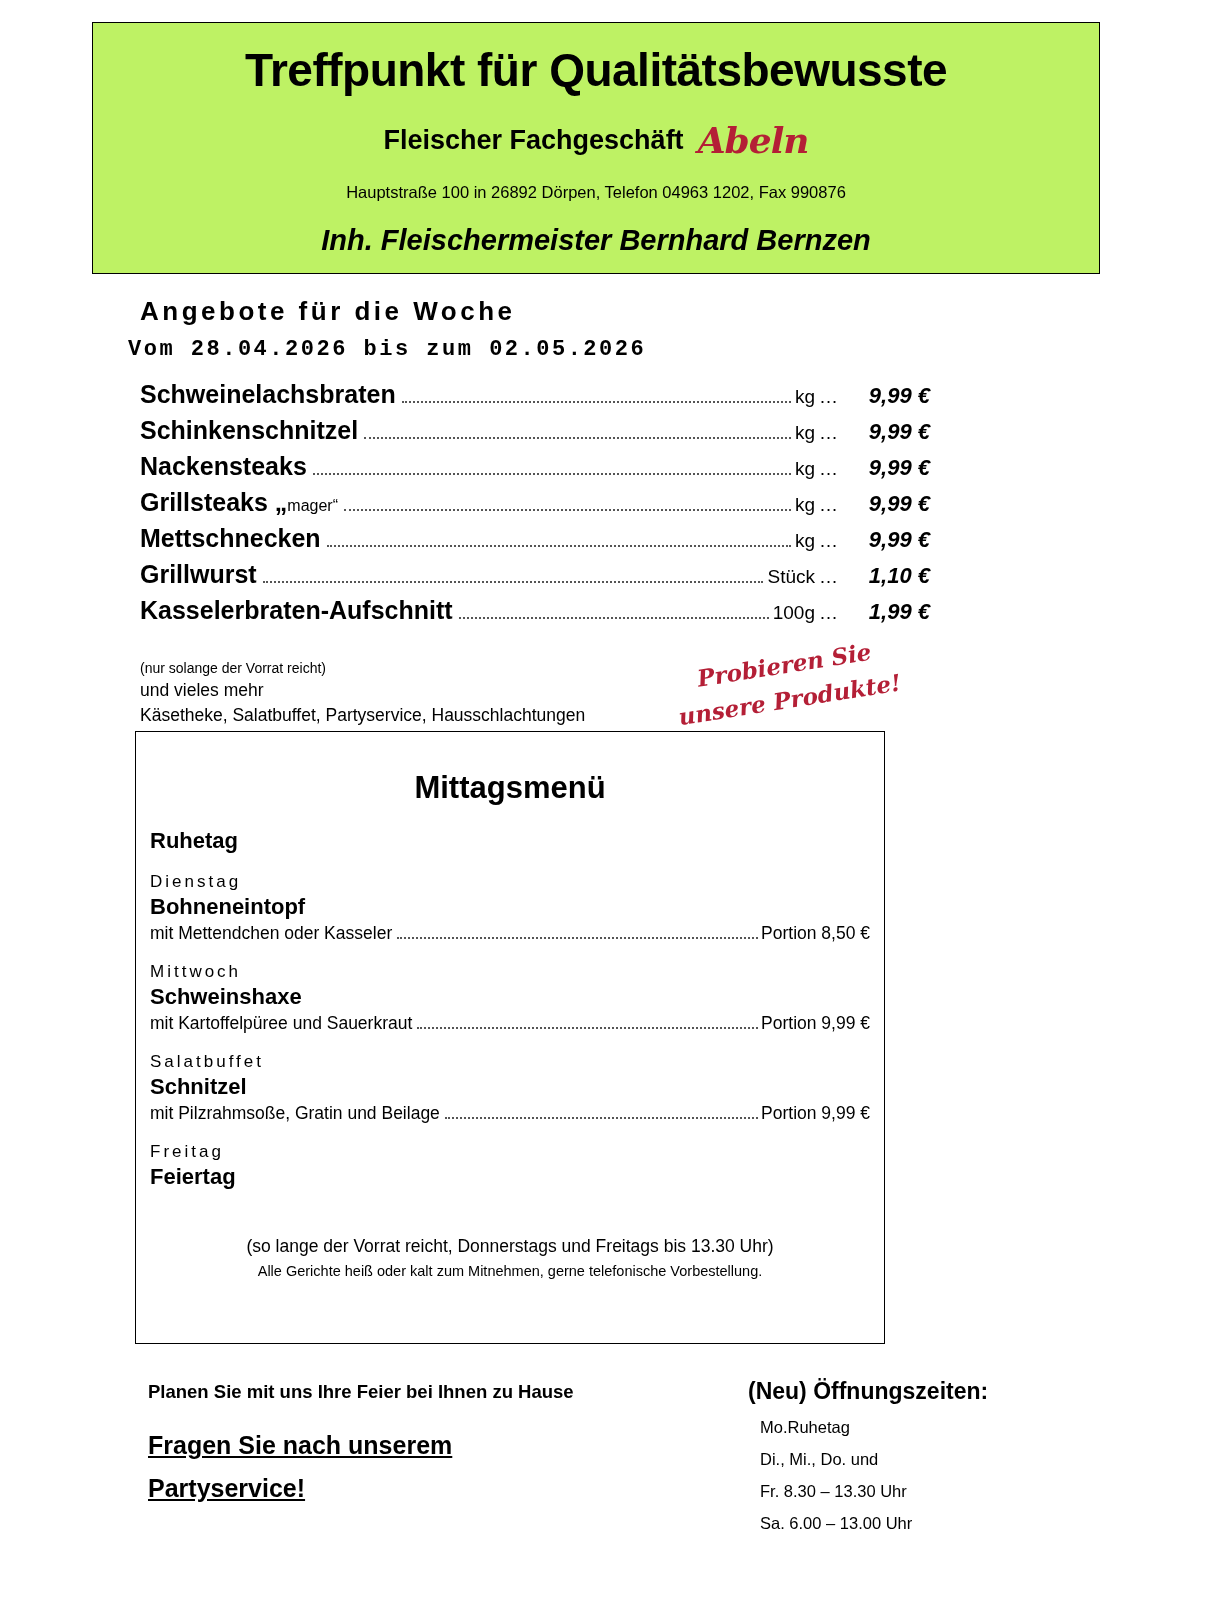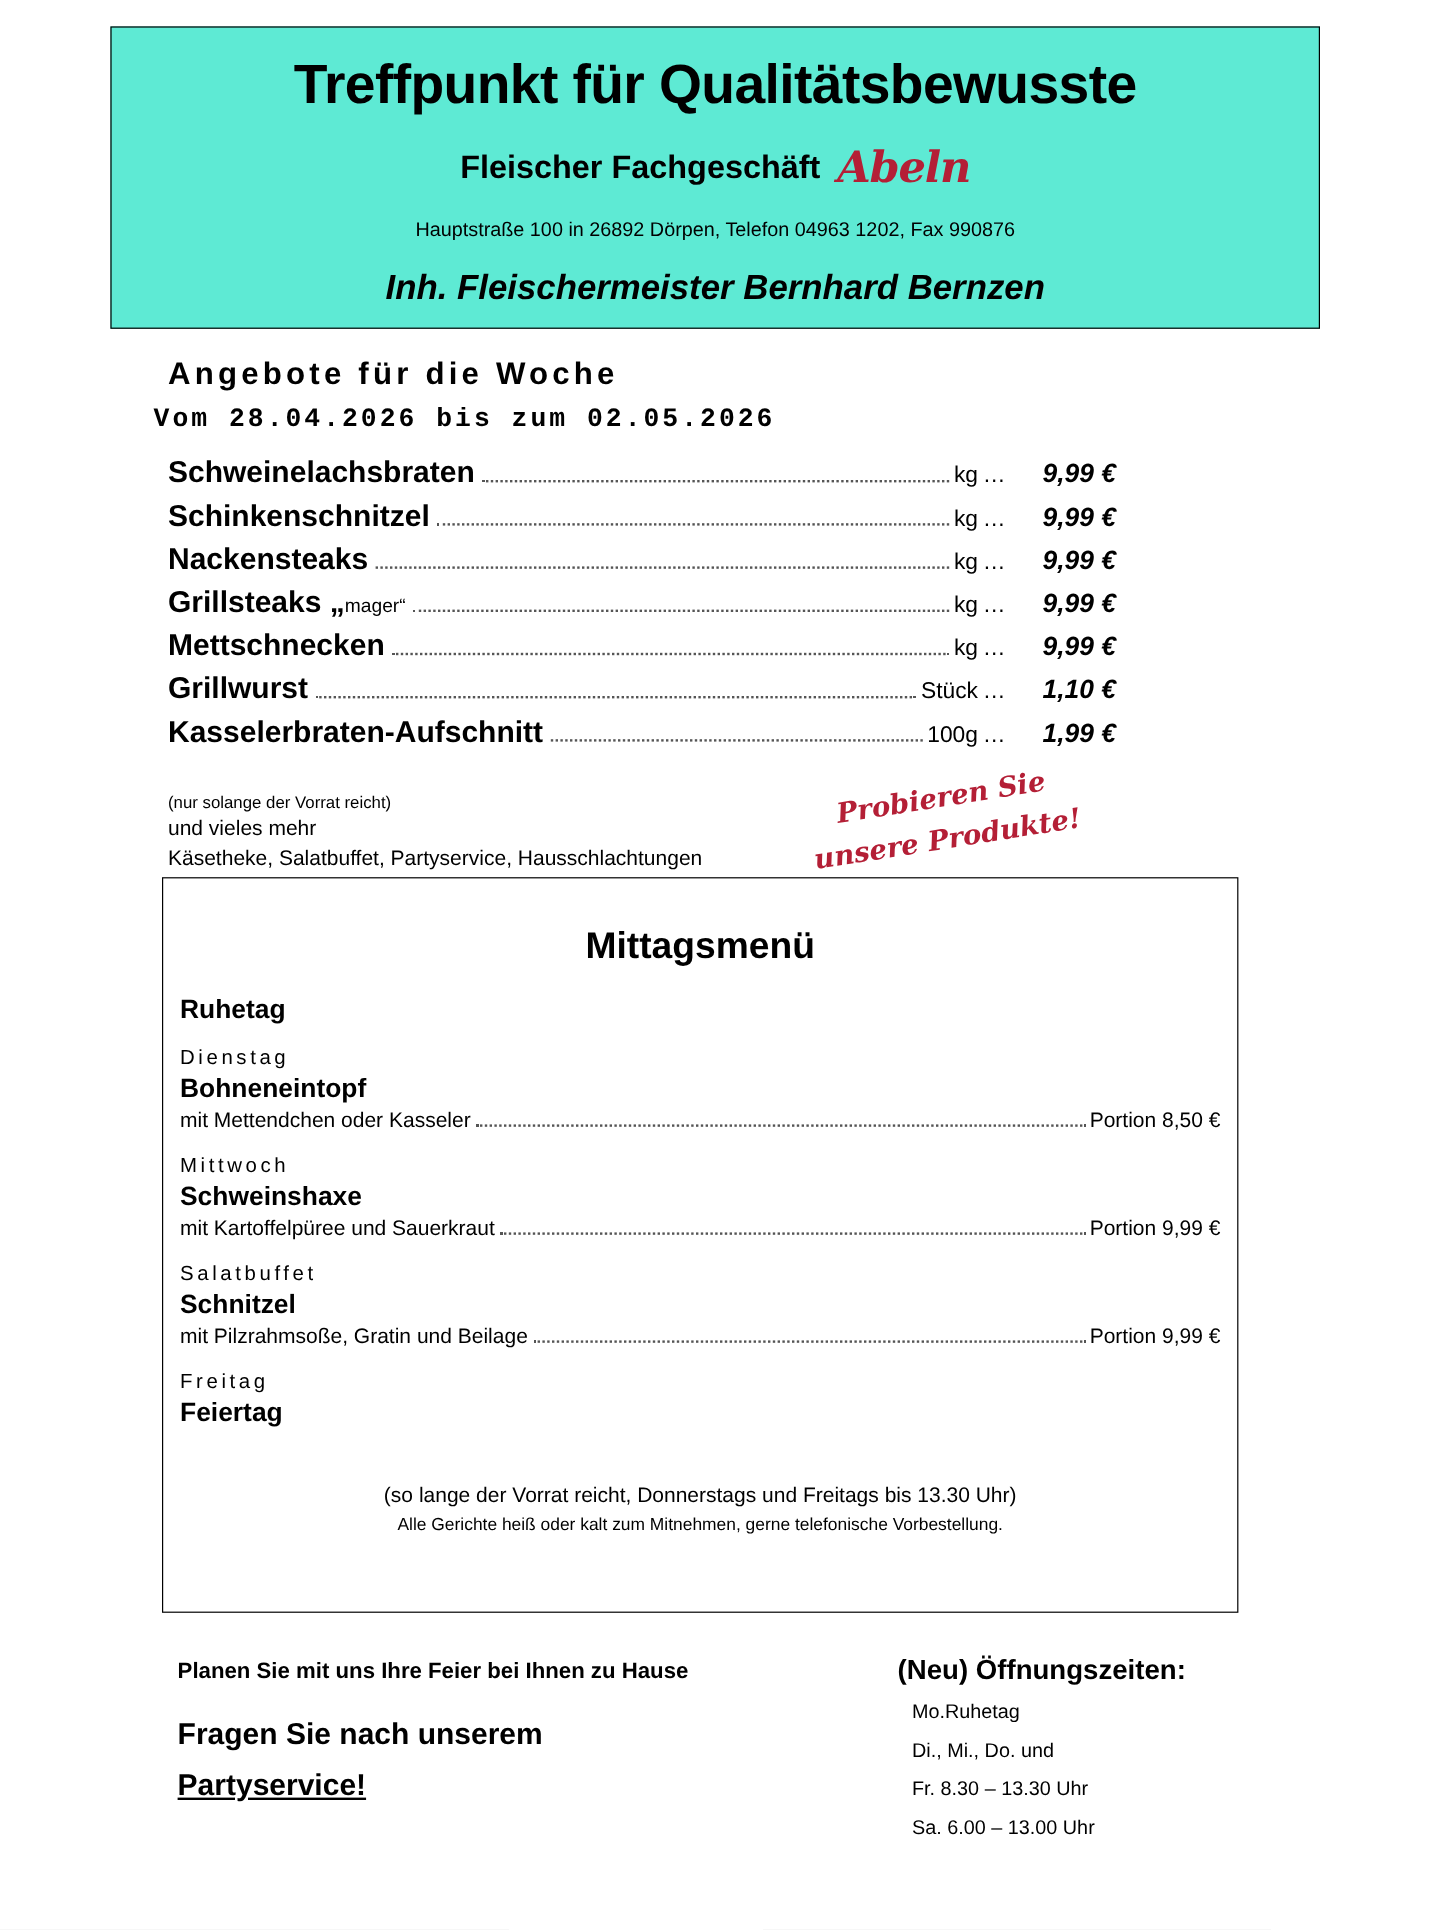--- a/index.html
+++ b/index.html
@@ -22,21 +22,21 @@
 
   
   .header-box {
     position: absolute;
     left: 92px;
     top: 22px;
     width: 1008px;
     height: 252px;
     border: 1px solid #000;
     box-sizing: border-box;
-    background: #5eead4;
+    background: #bef264;
   }
   .header-title {
     text-align: center;
     font-size: 46px;
     font-weight: bold;
     letter-spacing: -0.5px;
     margin-top: 20px;
   }
   .header-sub {
     text-align: center;
@@ -153,21 +153,21 @@
     transform: rotate(-9deg);
     line-height: 1.5;
     text-align: center;
   }
 
   
   .menu-box {
     position: absolute;
     left: 135px;
     top: 731px;
-    width: 897px;
+    width: 750px;
     height: 613px;
     border: 1px solid #000;
     box-sizing: border-box;
     background: #fff;
   }
   .menu-title {
     text-align: center;
     font-size: 31px;
     font-weight: bold;
     margin-top: 38px;
@@ -222,20 +222,21 @@
     top: 1381px;
     width: 520px;
   }
   .bl-line1 {
     font-size: 18.5px;
     font-weight: bold;
   }
   .bl-line2 {
     font-size: 25px;
     font-weight: bold;
+    text-decoration: underline;
     margin-top: 28px;
     display: inline-block;
   }
   .bl-line3 {
     font-size: 25px;
     font-weight: bold;
     text-decoration: underline;
     margin-top: 14px;
     display: inline-block;
   }

